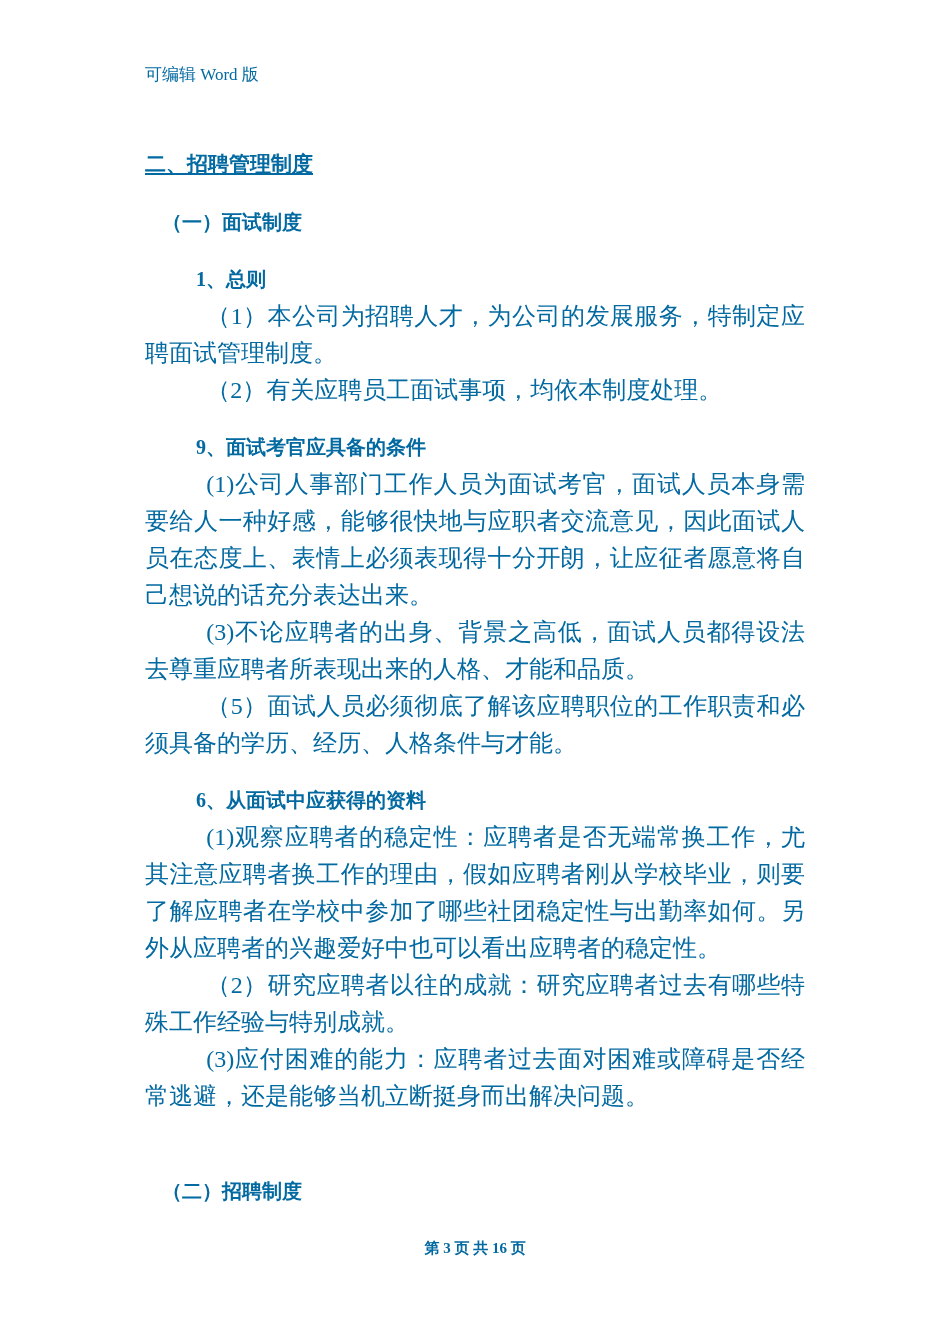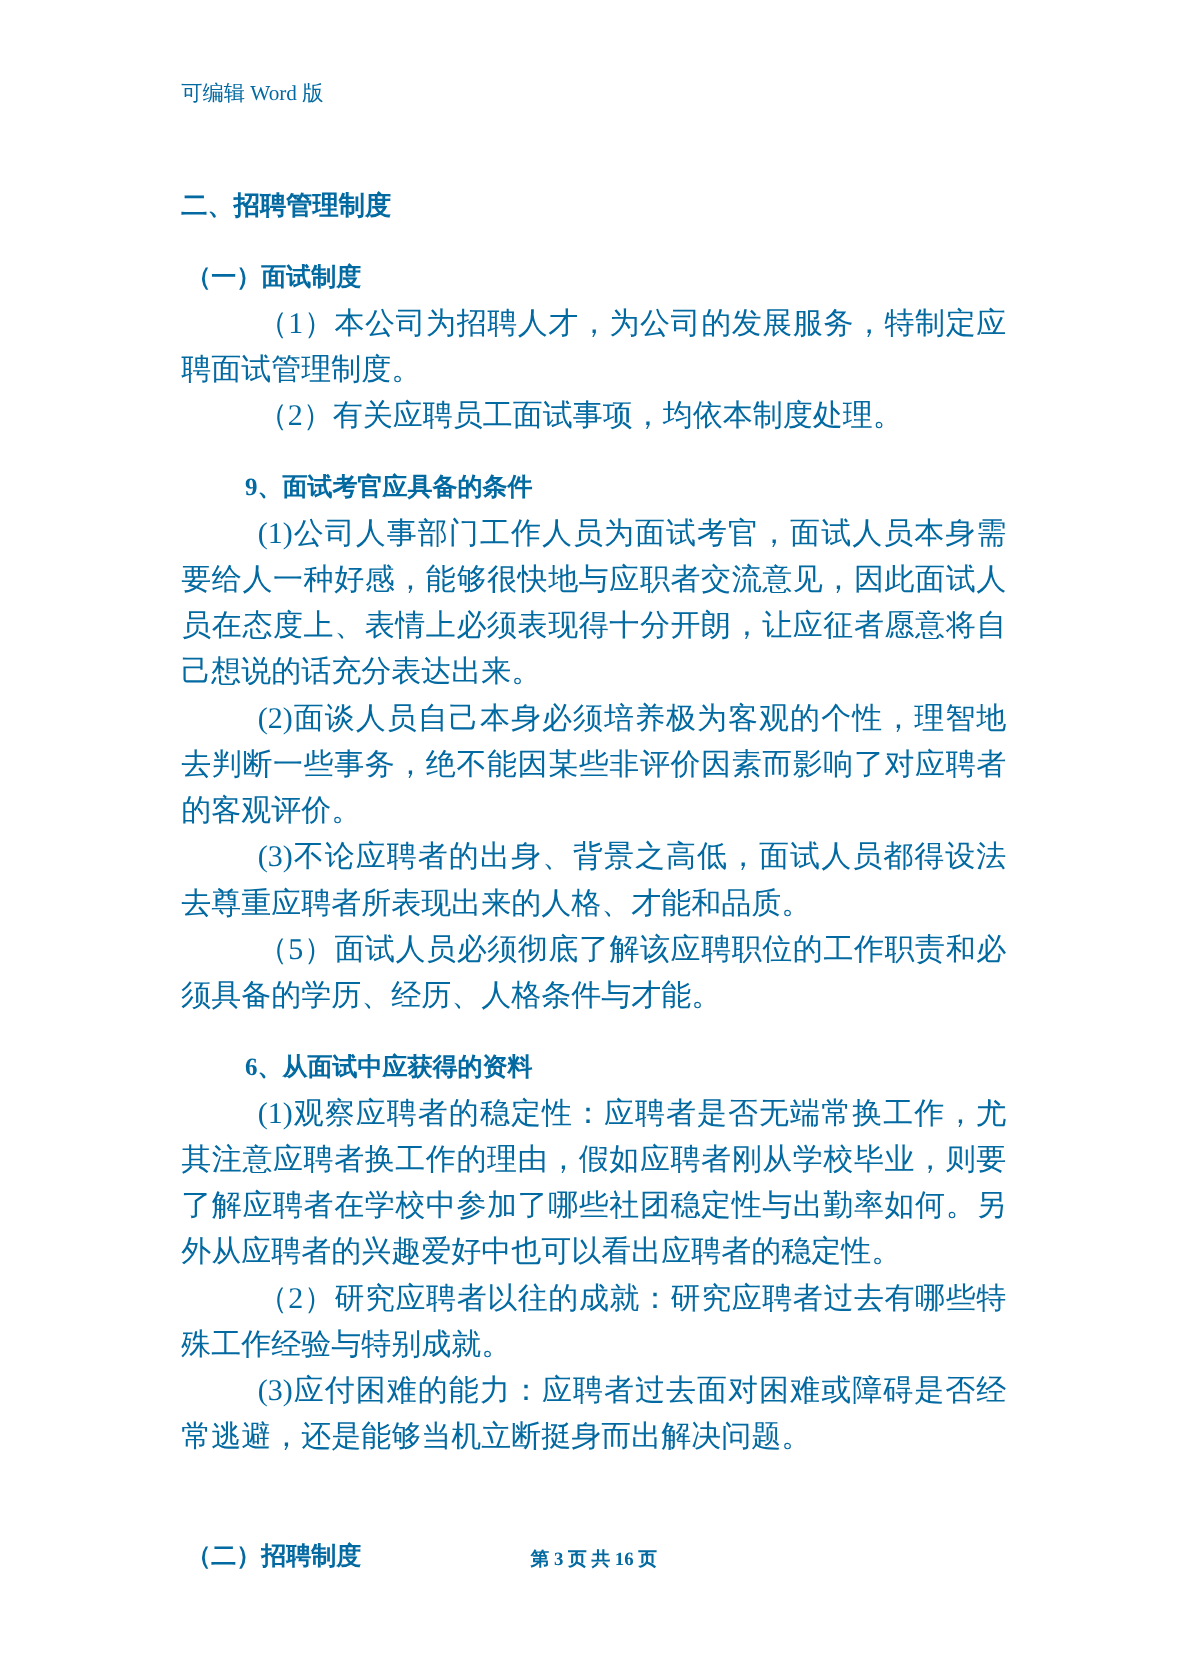--- a/index.html
+++ b/index.html
@@ -22,25 +22,26 @@
   .page-header {
     font-size: 17px;
     line-height: 22px;
     margin-bottom: 60px;
   }
   .doc-title {
     font-size: 21px;
     font-weight: bold;
     margin: 30px 0 0 0;
     line-height: 37px;
+    text-decoration: underline;
   }
   .section-heading {
     font-size: 20px;
     font-weight: bold;
-    margin: 21px 0 0 4px;
+    margin: 21px 0 0 17px;
     line-height: 37px;
   }
   .sub-heading {
     font-size: 20px;
     font-weight: bold;
     margin: 20px 0 0 0;
     padding-left: 2.55em;
     line-height: 37px;
   }
   .para {
@@ -72,26 +73,26 @@
   <div class="page-header">
     <span>可编辑 Word 版</span>
   </div>
 
   <div class="doc-body">
 
     <div class="doc-title">二、招聘管理制度</div>
 
     <div class="section-heading">（一）面试制度</div>
 
+    <div class="sub-heading">1、总则</div>
     <p class="para">（1）本公司为招聘人才，为公司的发展服务，特制定应聘面试管理制度。</p>
     <p class="para">（2）有关应聘员工面试事项，均依本制度处理。</p>
 
     <div class="sub-heading">9、面试考官应具备的条件</div>
     <p class="para">(1)公司人事部门工作人员为面试考官，面试人员本身需要给人一种好感，能够很快地与应职者交流意见，因此面试人员在态度上、表情上必须表现得十分开朗，让应征者愿意将自己想说的话充分表达出来。</p>
-    <p class="para">(2)面谈人员自己本身必须培养极为客观的个性，理智地去判断一些事务，绝不能因某些非评价因素而影响了对应聘者的客观评价。</p>
     <p class="para">(3)不论应聘者的出身、背景之高低，面试人员都得设法去尊重应聘者所表现出来的人格、才能和品质。</p>
     <p class="para">（5）面试人员必须彻底了解该应聘职位的工作职责和必须具备的学历、经历、人格条件与才能。</p>
 
     <div class="sub-heading">6、从面试中应获得的资料</div>
     <p class="para">(1)观察应聘者的稳定性：应聘者是否无端常换工作，尤其注意应聘者换工作的理由，假如应聘者刚从学校毕业，则要了解应聘者在学校中参加了哪些社团稳定性与出勤率如何。另外从应聘者的兴趣爱好中也可以看出应聘者的稳定性。</p>
     <p class="para">（2）研究应聘者以往的成就：研究应聘者过去有哪些特殊工作经验与特别成就。</p>
     <p class="para">(3)应付困难的能力：应聘者过去面对困难或障碍是否经常逃避，还是能够当机立断挺身而出解决问题。</p>
 
     <div class="section-heading second">（二）招聘制度</div>
 

